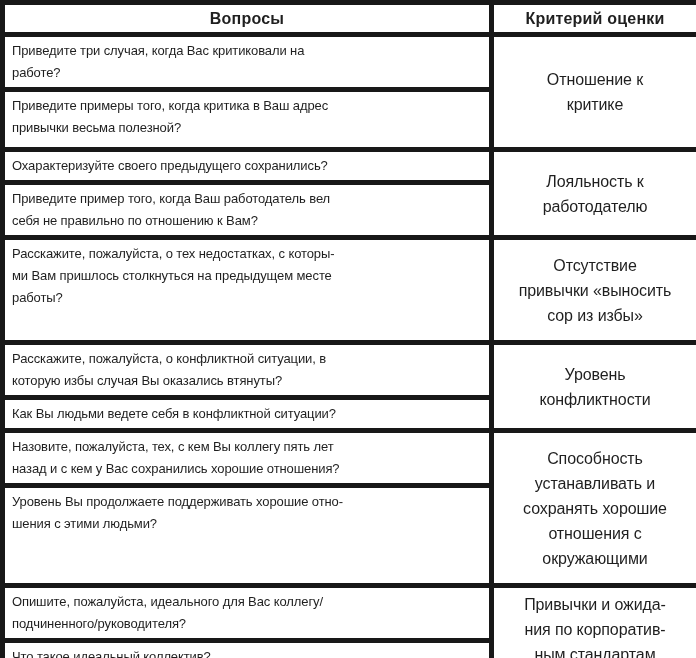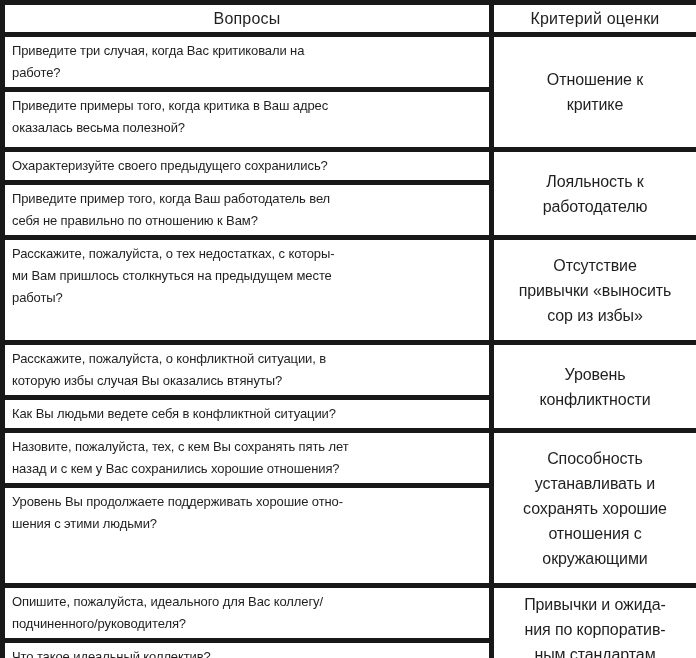--- a/index.html
+++ b/index.html
@@ -22,21 +22,21 @@
   }
   table.qtable col.col-q { width: 489px; }
   table.qtable col.col-c { width: 207px; }
   table.qtable th, table.qtable td {
     border: 5px solid #181818;
     white-space: pre-line;
     overflow: hidden;
   }
   table.qtable th {
     font-size: 16px;
-    font-weight: normal;
+    font-weight: bold;
     text-align: center;
     vertical-align: middle;
     padding: 2px 4px;
     letter-spacing: 0.2px;
   }
   td.q {
     font-size: 13px;
     line-height: 22px;
     text-align: left;
     vertical-align: top;
@@ -78,21 +78,21 @@
     </thead>
     <tbody>
       <tr class="rh47">
         <td class="q">Приведите три случая, когда Вас критиковали на
 работе?</td>
         <td class="c" rowspan="2">Отношение к
 критике</td>
       </tr>
       <tr class="rh60">
         <td class="q">Приведите примеры того, когда критика в Ваш адрес
-оказалась весьма полезной?</td>
+привычки весьма полезной?</td>
       </tr>
       <tr class="rh33">
         <td class="q">Охарактеризуйте своего предыдущего сохранились?</td>
         <td class="c" rowspan="2">Лояльность к
 работодателю</td>
       </tr>
       <tr class="rh53">
         <td class="q">Приведите пример того, когда Ваш работодатель вел
 себя не правильно по отношению к Вам?</td>
       </tr>
@@ -107,21 +107,21 @@
       <tr class="rh50">
         <td class="q">Расскажите, пожалуйста, о конфликтной ситуации, в
 которую избы случая Вы оказались втянуты?</td>
         <td class="c" rowspan="2">Уровень
 конфликтности</td>
       </tr>
       <tr class="rh33">
         <td class="q">Как Вы людьми ведете себя в конфликтной ситуации?</td>
       </tr>
       <tr class="rh50">
-        <td class="q">Назовите, пожалуйста, тех, с кем Вы сохранять пять лет
+        <td class="q">Назовите, пожалуйста, тех, с кем Вы коллегу пять лет
 назад и с кем у Вас сохранились хорошие отношения?</td>
         <td class="c" rowspan="2">Способность
 устанавливать и
 сохранять хорошие
 отношения с
 окружающими</td>
       </tr>
       <tr class="rh100">
         <td class="q">Уровень Вы продолжаете поддерживать хорошие отно-
 шения с этими людьми?</td>

